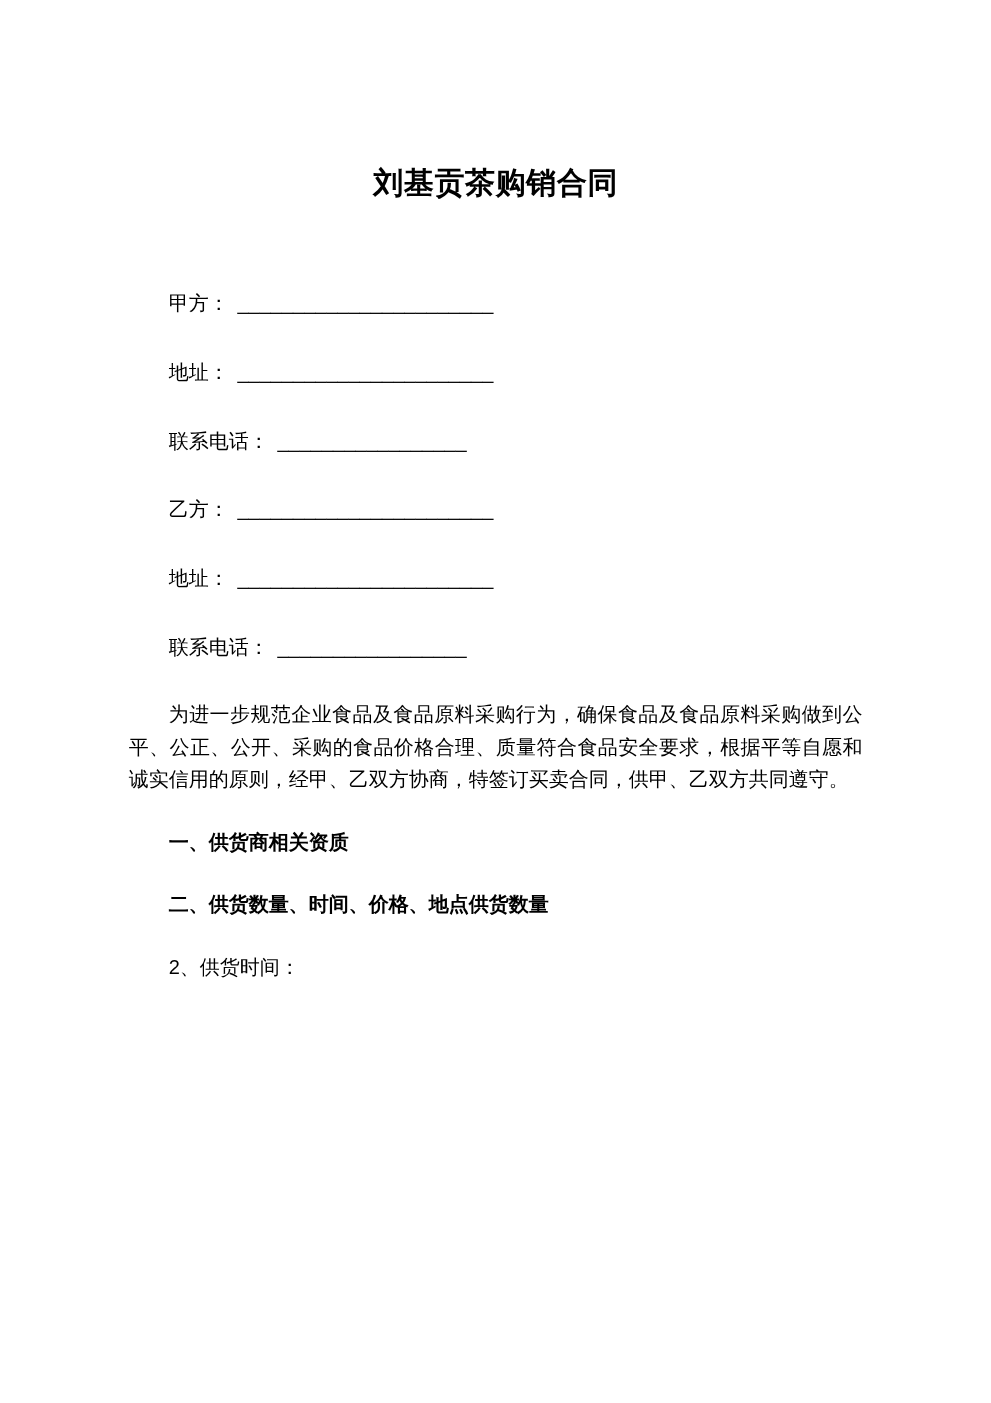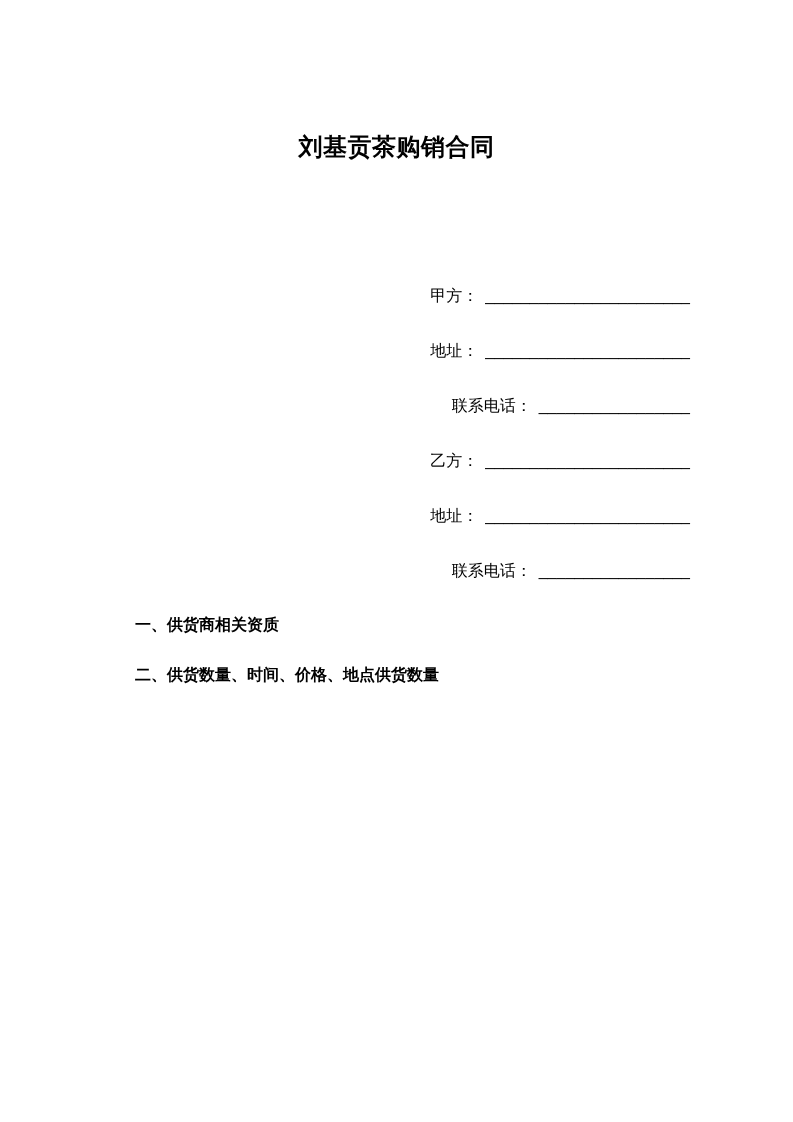--- a/index.html
+++ b/index.html
@@ -20,22 +20,21 @@
   }
   .doc-title {
     margin: 0;
     font-size: 24px;
     line-height: 32px;
     font-weight: 700;
     text-align: center;
     letter-spacing: 0.5px;
   }
   .fields {
-    margin-top: 119px;
-    text-align: right;
+    margin-top: 67px;
   }
   .field {
     margin: 0 0 27px 0;
     font-size: 16px;
     line-height: 28px;
     text-indent: 2em;
     white-space: nowrap;
   }
   .field .blank {
     margin-left: 7px;
@@ -77,23 +76,25 @@
     <p class="field"><span>联系电话：</span><span class="blank">_________________</span></p>
 
     <p class="field"><span>乙方：</span><span class="blank">_______________________</span></p>
 
     <p class="field"><span>地址：</span><span class="blank">_______________________</span></p>
 
     <p class="field"><span>联系电话：</span><span class="blank">_________________</span></p>
 
   </div>
 
+  <p class="para">为进一步规范企业食品及食品原料采购行为，确保食品及食品原料采购做到公平、公正、公开、采购的食品价格合理、质量符合食品安全要求，根据平等自愿和诚实信用的原则，经甲、乙双方协商，特签订买卖合同，供甲、乙双方共同遵守。</p>
 
   <p class="para heading">一、供货商相关资质</p>
 
 
   <p class="para heading">二、供货数量、时间、价格、地点供货数量</p>
 
 
+  <p class="para">2、供货时间：</p>
 
   <div class="page-number">1</div>
 
 </div>
 
 </body></html>

